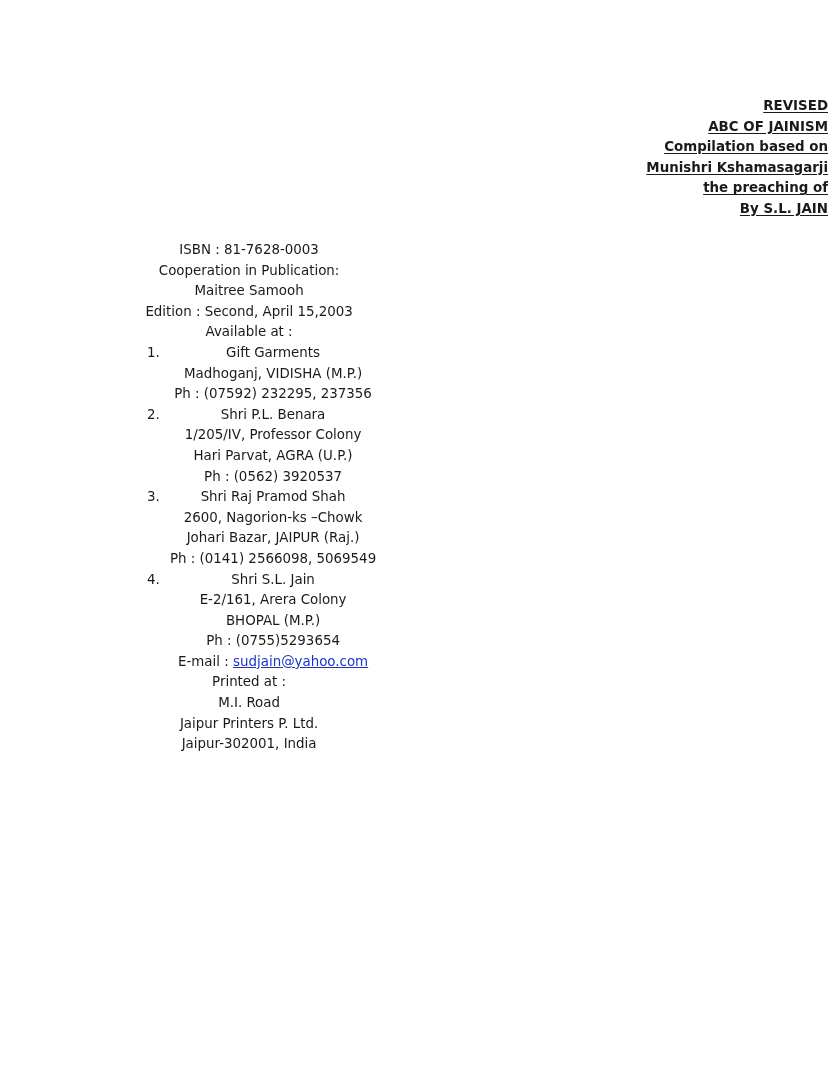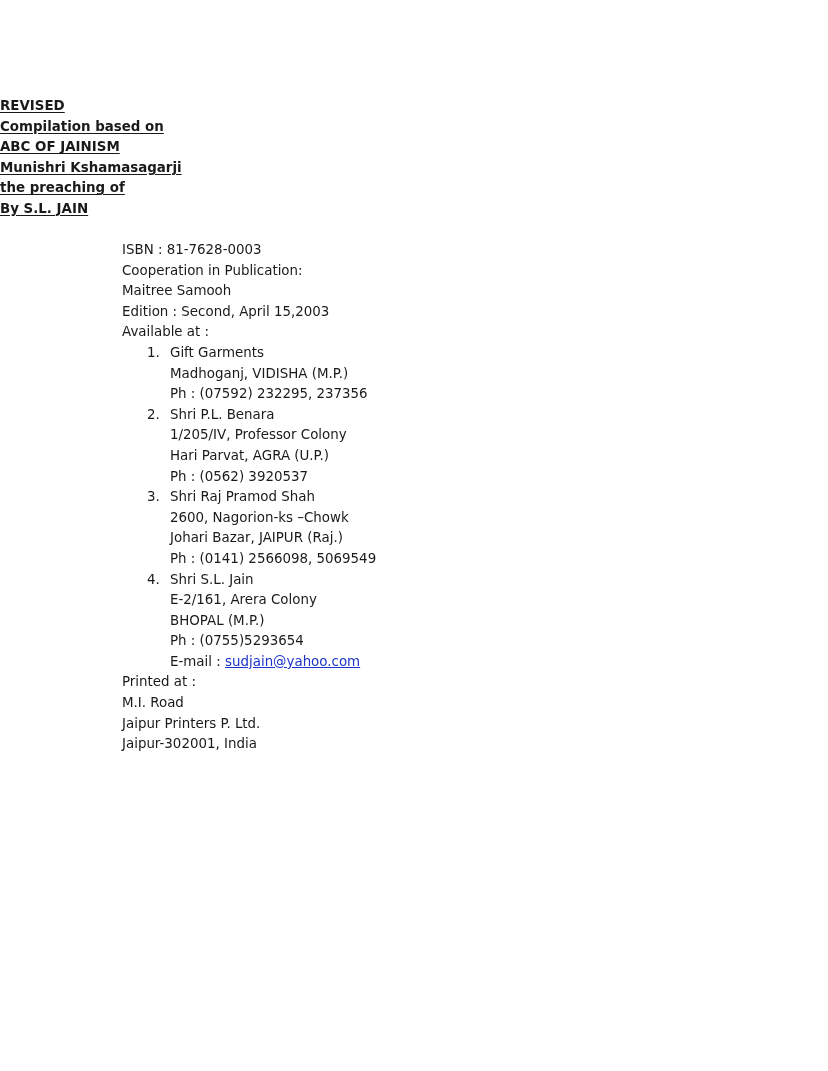--- a/index.html
+++ b/index.html
@@ -1,34 +1,34 @@
 <!DOCTYPE html>
 <html><head>
   <meta charset="utf-8">
   <style>
     html, body { margin: 0; padding: 0; background: #ffffff; }
     body { width: 828px; height: 1071px; position: relative; overflow: hidden;
       font-family: "DejaVu Sans", sans-serif; color: #1a1a1a; }
-    .title-block { position: absolute; top: 96px; left: 0; width: 828px; text-align: left; }
+    .title-block { position: absolute; top: 96px; left: 0; width: 828px; text-align: right; }
     .title-line { font-weight: bold; font-size: 13.4px; line-height: 20.6px;
       text-decoration: underline; text-underline-offset: 2px; display: block; }
     .body { position: absolute; top: 240px; left: 122px; font-size: 13.4px; line-height: 20.6px; }
-    .line { display: block; white-space: nowrap; }
+    .line { display: block; white-space: nowrap; text-align: center; }
     .list { margin: 0; padding: 0; list-style: none; }
     .entry { position: relative; padding-left: 48px; }
     .entry-num { position: absolute; left: 25px; top: 0; }
     .link { color: #1a33cc; text-decoration: underline; margin-top: 28px; }
   </style>
 </head>
 <body>
 
 <div class="title-block">
   <span class="title-line">REVISED</span>
+  <span class="title-line">ABC OF JAINISM</span>
   <span class="title-line">Compilation based on</span>
-  <span class="title-line">ABC OF JAINISM</span>
   <span class="title-line">Munishri Kshamasagarji</span>
   <span class="title-line">the preaching of</span>
   <span class="title-line">By S.L. JAIN</span>
 </div>
 
 <div class="body">
   <span class="line">ISBN : 81-7628-0003</span>
   <span class="line">Cooperation in Publication:</span>
   <span class="line">Maitree Samooh</span>
   <span class="line">Edition : Second, April 15,2003</span>

